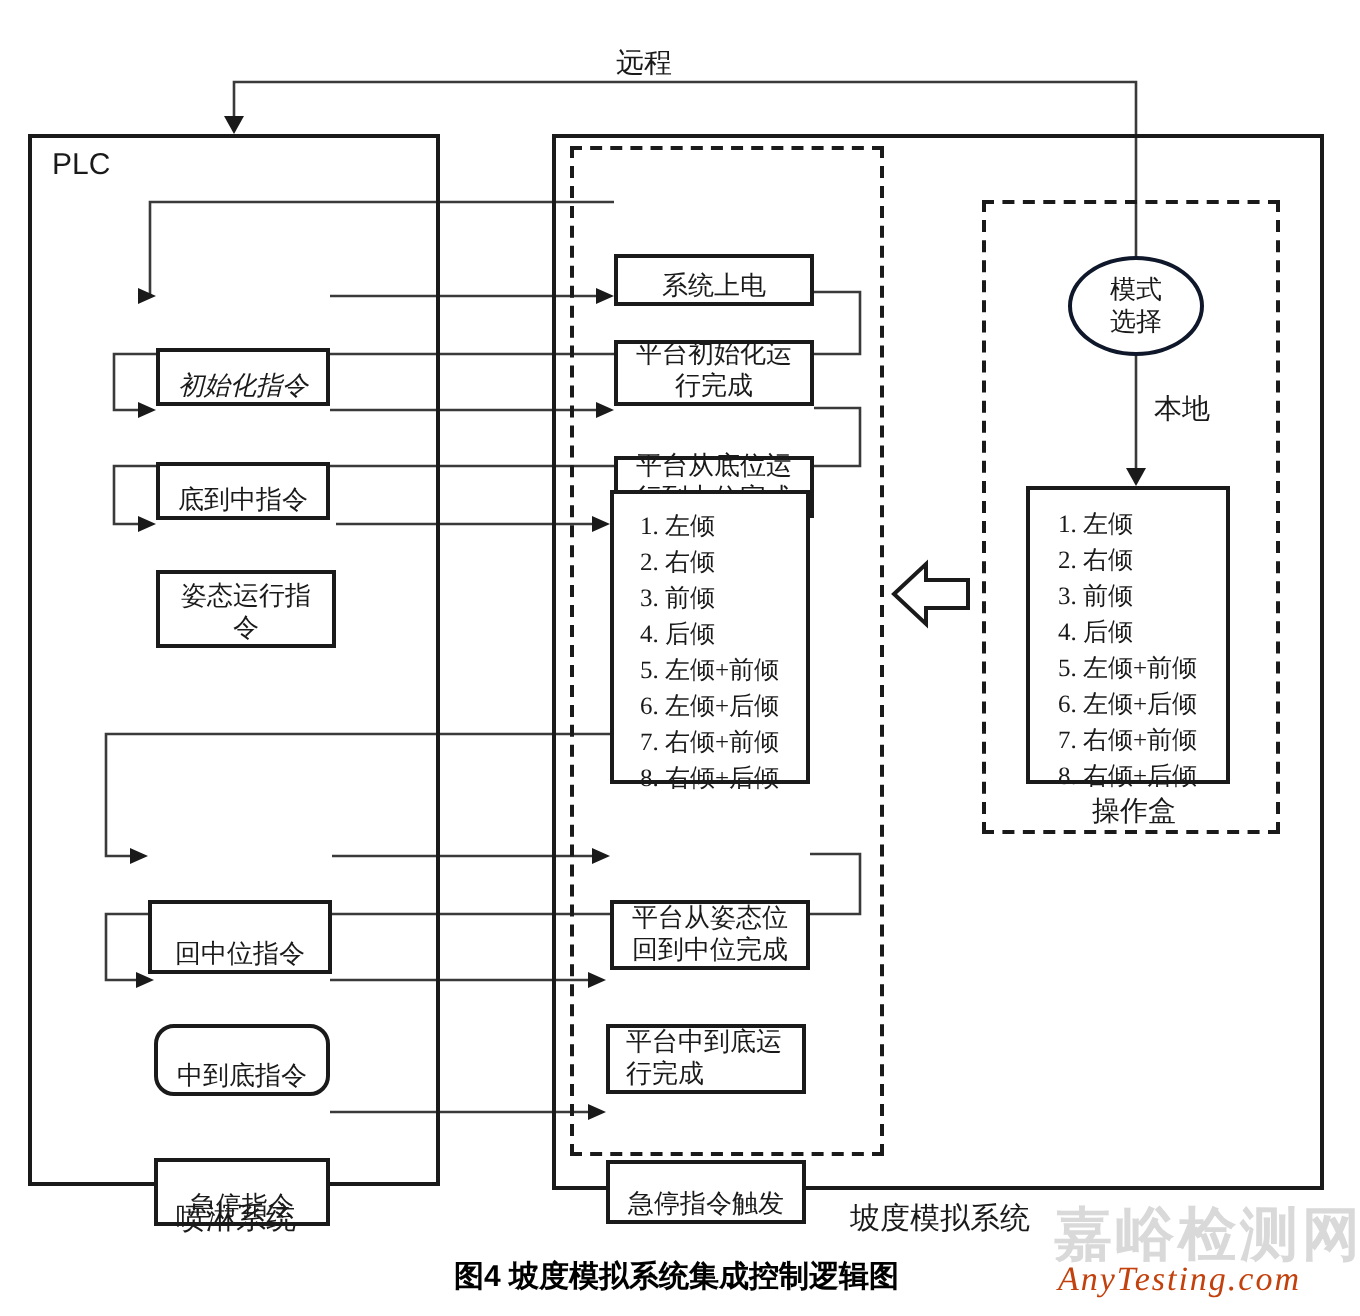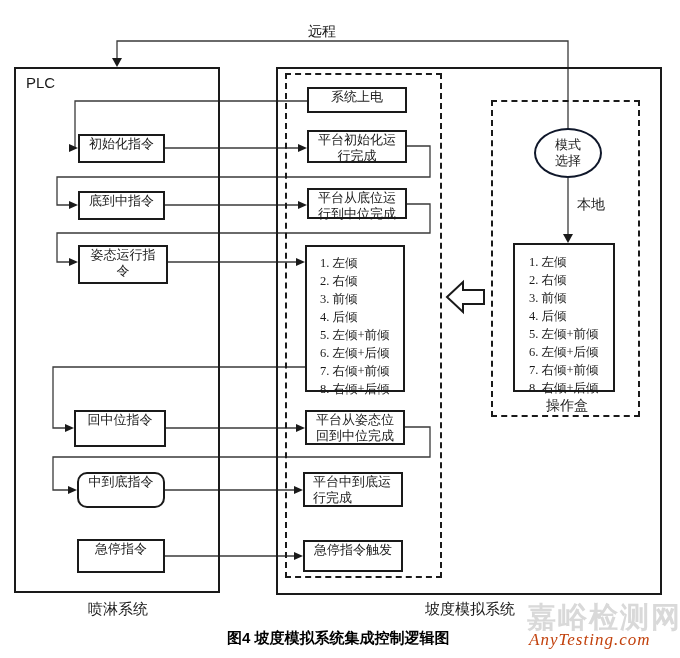--- a/index.html
+++ b/index.html
@@ -1,21 +1,21 @@
 <!DOCTYPE html>
 <html><head>
 <meta charset="utf-8">
 <style>
   html,body{margin:0;padding:0;background:#fff;}
   #canvas{position:relative;width:680px;height:658px;background:#fff;overflow:hidden;
           font-family:"Liberation Serif","DejaVu Serif",serif;color:#1a1a1a;}
   svg.wires{position:absolute;left:0;top:0;width:680px;height:658px;pointer-events:none;}
   .box{position:absolute;background:#fff;border:2px solid #1a1a1a;display:flex;
-       align-items:flex-start;justify-content:center;text-align:center;
-       font-size:13px;line-height:16px;box-sizing:border-box;}
+       align-items:flex-end;justify-content:center;text-align:center;
+       font-size:13px;line-height:16px;box-sizing:border-box;margin-top:40px;}
   .dashedbox{position:absolute;border:2px dashed #1a1a1a;box-sizing:border-box;background:transparent;}
   .solidframe{position:absolute;border:2px solid #1a1a1a;box-sizing:border-box;background:transparent;}
   .leftalign{justify-content:flex-start;text-align:left;padding-left:8px;}
   .label{position:absolute;font-size:14px;white-space:nowrap;}
   .listbox{position:absolute;background:#fff;border:2px solid #1a1a1a;box-sizing:border-box;
            font-size:12.5px;}
   .listbox .li{line-height:18px;white-space:nowrap;}
   .ellipse{position:absolute;border:2px solid #0f172a;border-radius:50%;background:#fff;
            display:flex;align-items:center;justify-content:center;box-sizing:border-box;}
   .ellipse span{display:block;width:30px;text-align:center;font-size:13px;line-height:16px;}
@@ -81,21 +81,21 @@
   </svg>
 
   <div class="solidframe" style="left:14px;top:67px;width:206px;height:526px;"></div>
   <div class="solidframe" style="left:276px;top:67px;width:386px;height:528px;"></div>
   <div class="dashedbox" style="left:285px;top:73px;width:157px;height:505px;"></div>
   <div class="dashedbox" style="left:491px;top:100px;width:149px;height:317px;"></div>
 
   <div class="label" style="left:308px;top:23px;">远程</div>
   <div class="label" style="left:26px;top:74px;font-family:'Liberation Sans','DejaVu Sans',sans-serif;font-size:15px;">PLC</div>
 
-  <div class="box" style="left:78px;top:134px;width:87px;height:29px;">
+  <div class="box" style="left:78px;top:134px;width:87px;height:29px;font-style:italic;">
     <span>初始化指令</span>
   </div>
   <div class="box" style="left:78px;top:245px;width:90px;height:39px;padding:0 9px;">
     <span>姿态运行指令</span>
   </div>
   <div class="box" style="left:78px;top:191px;width:87px;height:29px;">
     <span>底到中指令</span>
   </div>
   <div class="box" style="left:74px;top:410px;width:92px;height:37px;">
     <span>回中位指令</span>

